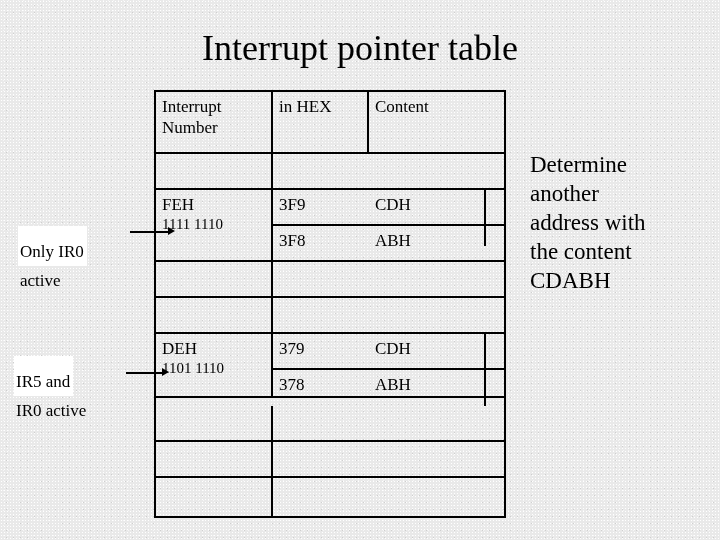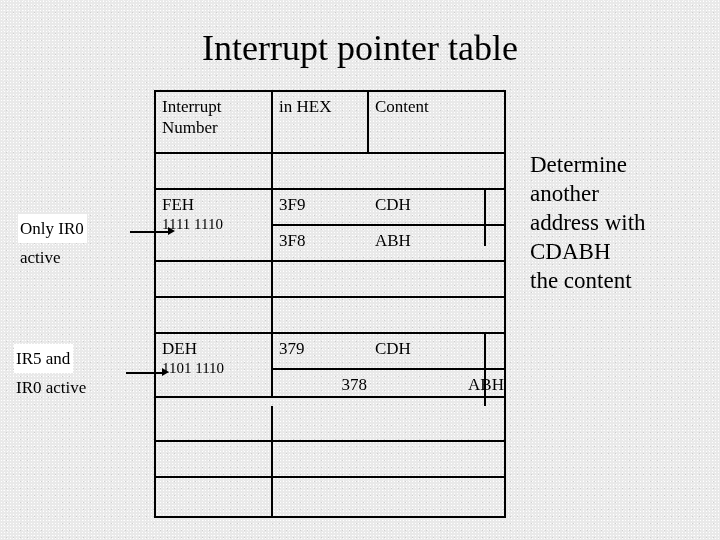--- a/index.html
+++ b/index.html
@@ -109,22 +109,23 @@
 
   
   .callout {
     position: absolute;
     font-size: 17px;
     line-height: 27px;
     white-space: nowrap;
   }
   .callout .hl {
     background: #ffffff;
-    padding: 1px 3px 1px 2px;
+    padding: 12px 3px 1px 2px;
     display: inline-block;
+    margin-top: 12px;
   }
   .callout .plain {
     display: inline-block;
     padding: 1px 3px 1px 2px;
     text-align: right;
   }
 
   #callout-1 { left: 18px; top: 214px; }
   #callout-2 { left: 14px; top: 344px; }
 
@@ -216,21 +217,21 @@
       <div class="vline1"></div>
       <div class="cell c1">
         <div>DEH</div>
         <div class="binary">1101 1110</div>
       </div>
       <div class="subrow top" style="top:0; height:36px;">
         <div class="vline2"></div>
         <div class="cell c2" style="left:0; width:94px;">379</div>
         <div class="cell c3" style="left:96px;">CDH</div>
       </div>
-      <div class="subrow" style="top:36px; height:36px;text-align:right;">
+      <div class="subrow" style="top:36px; height:36px;">
         <div class="vline2"></div>
         <div class="cell c2" style="left:0; width:94px;">378</div>
         <div class="cell c3" style="left:96px;">ABH</div>
       </div>
     </div>
 
     <div class="trow" style="top:314px; height:36px;">
       <div class="vline1"></div>
     </div>
 
@@ -255,17 +256,17 @@
     <div><span class="hl">IR5 and</span></div>
     <div><span class="plain">IR0 active</span></div>
   </div>
   <div class="leader" id="leader-2"></div>
   <div class="arrowhead" id="arrow-2"></div>
 
   <div id="right-note">
     <div>Determine</div>
     <div>another</div>
     <div>address with</div>
+    <div>the content</div>
     <div>CDABH</div>
-    <div>the content</div>
   </div>
 
 </div>
 
 </body></html>

